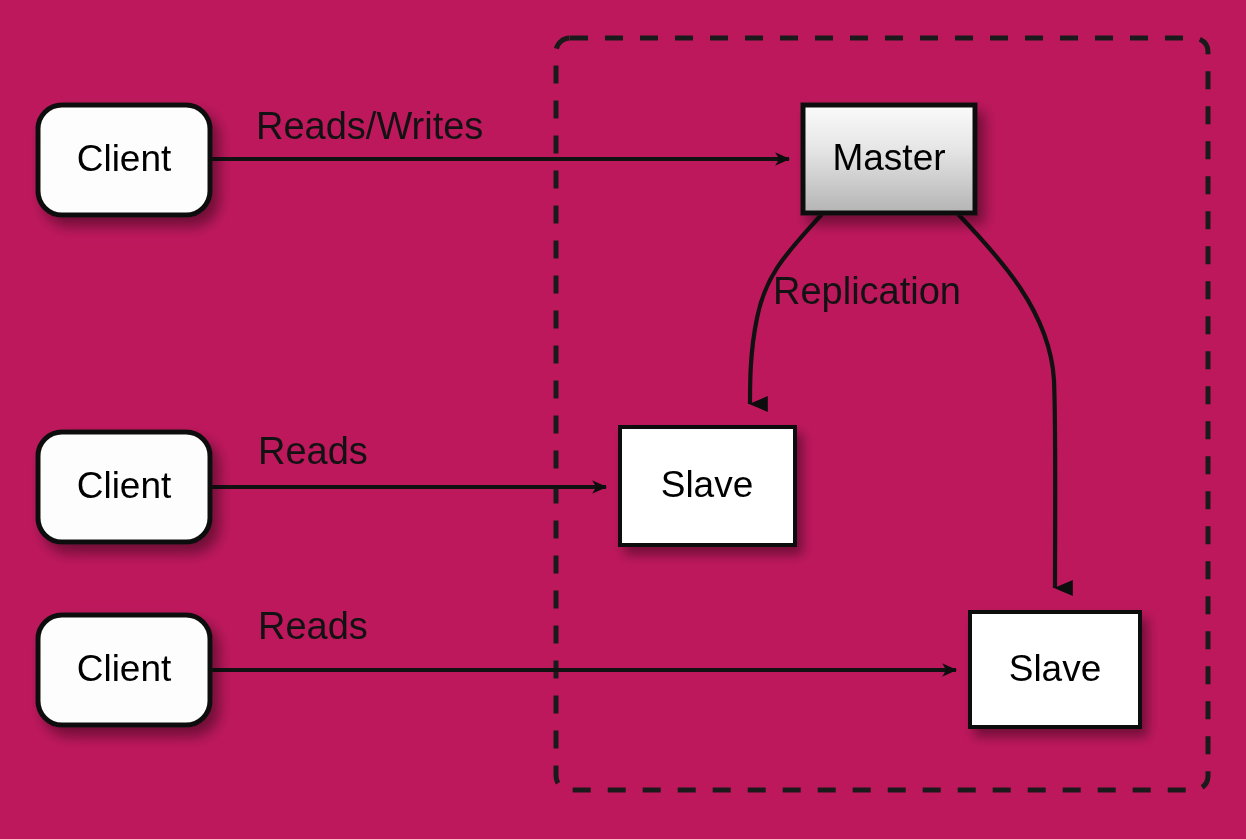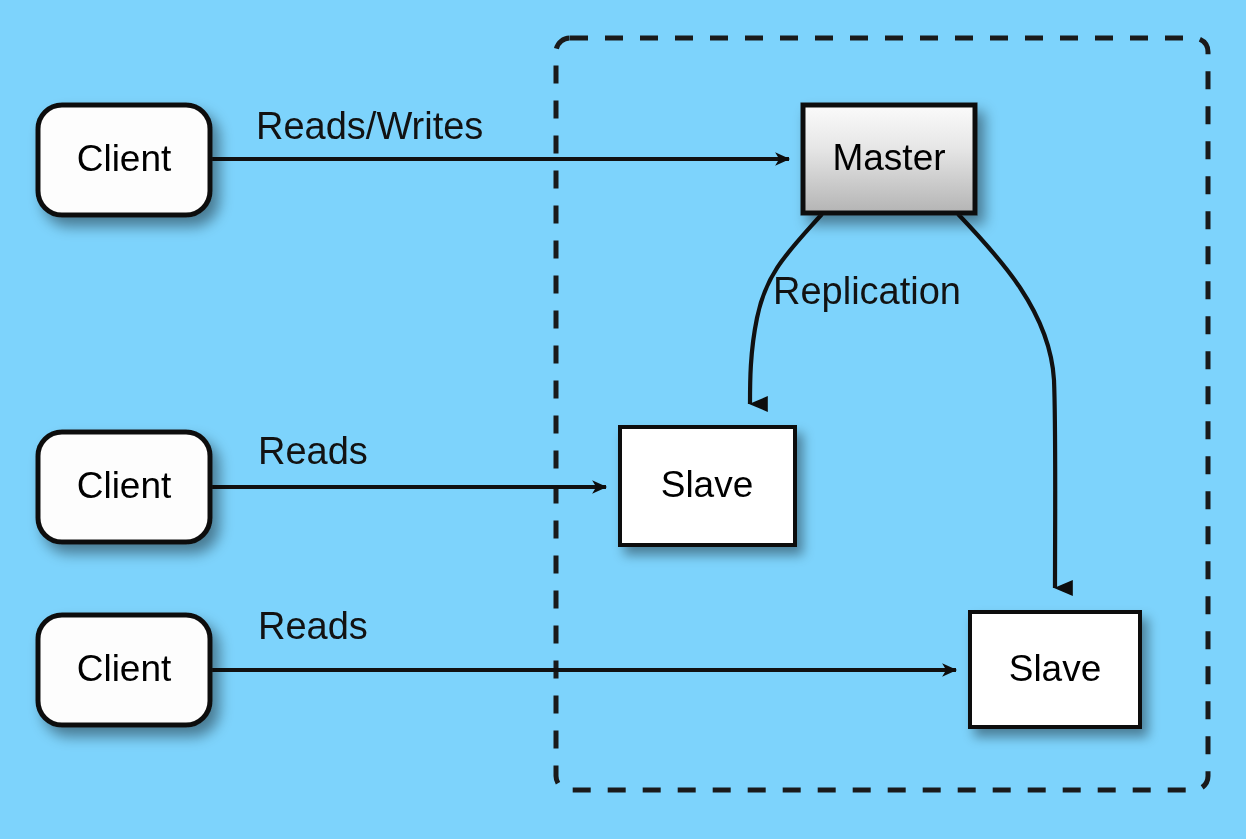--- a/index.html
+++ b/index.html
@@ -7,21 +7,21 @@
     padding: 0;
     background: #ffffff;
   }
   body {
     font-family: "Liberation Sans", sans-serif;
   }
   #canvas {
     position: relative;
     width: 1246px;
     height: 839px;
-    background: #7dd3fc;
+    background: #be185d;
     overflow: hidden;
   }
   #diagram-svg {
     position: absolute;
     left: 0;
     top: 0;
     width: 1246px;
     height: 839px;
   }
   .node-label {

